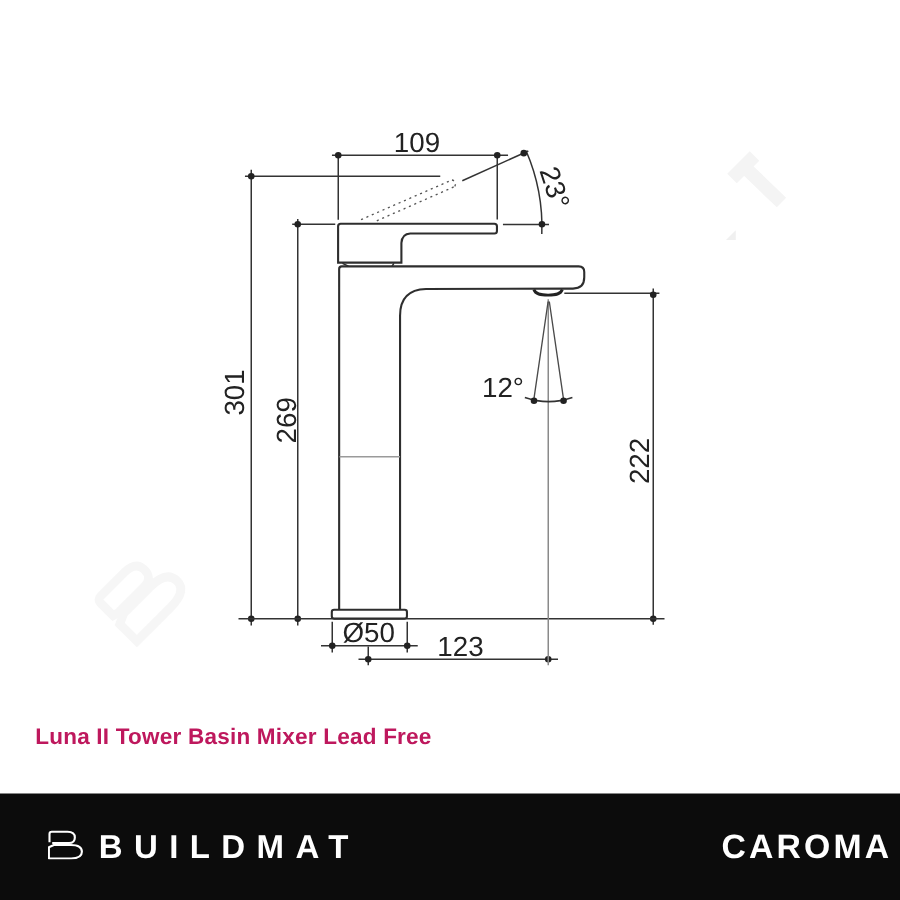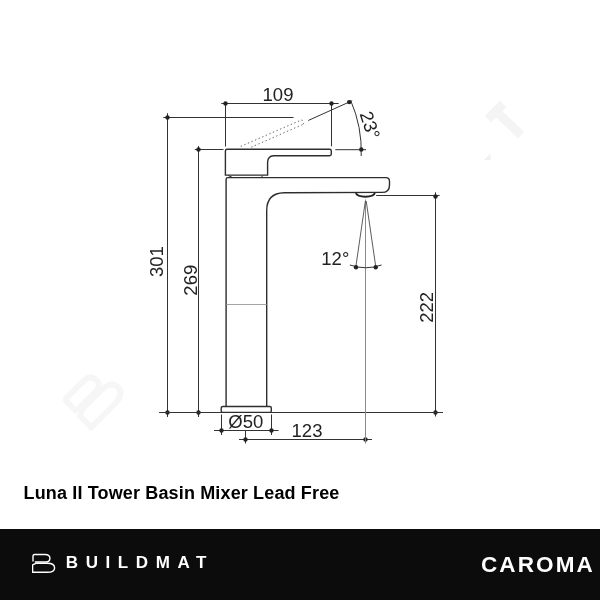--- a/index.html
+++ b/index.html
@@ -1,20 +1,20 @@
 <!DOCTYPE html>
 <html><head>
 <meta charset="utf-8">
 <style>
   html,body{margin:0;padding:0;}
   body{width:600px;height:600px;background:#ffffff;font-family:"Liberation Sans", sans-serif;position:relative;overflow:hidden;}
   #drawing{position:absolute;left:0;top:0;}
-  #title{position:absolute;left:23.5px;top:483.5px;font-size:18px;font-weight:bold;color:#000000;letter-spacing:0.15px;line-height:1;}
+  #title{position:absolute;left:23.5px;top:483.5px;font-size:15px;font-weight:bold;color:#be185d;letter-spacing:0.15px;line-height:1;}
   #footer{position:absolute;left:0;top:529px;width:600px;height:71px;background:#0c0c0c;}
-  #bm{position:absolute;left:65.8px;top:554.2px;color:#fff;font-size:17px;font-weight:bold;letter-spacing:7.6px;line-height:1;}
+  #bm{position:absolute;left:65.8px;top:554.2px;color:#fff;font-size:22px;font-weight:bold;letter-spacing:7.6px;line-height:1;}
   #caroma{position:absolute;left:481px;top:553.6px;color:#fff;font-size:22.5px;font-weight:bold;letter-spacing:2.1px;line-height:1;}
   #bmicon{position:absolute;left:31.8px;top:552.5px;}
 </style>
 </head>
 <body>
 
 <svg id="drawing" width="600" height="470" viewBox="0 0 600 470">
   <g fill="none" stroke="#2e2e2e" stroke-width="1.3">
 
     <path d="M488 119 L503 104 M496 111 L521 135" stroke="#f4f4f4" stroke-width="9" fill="none"></path>

